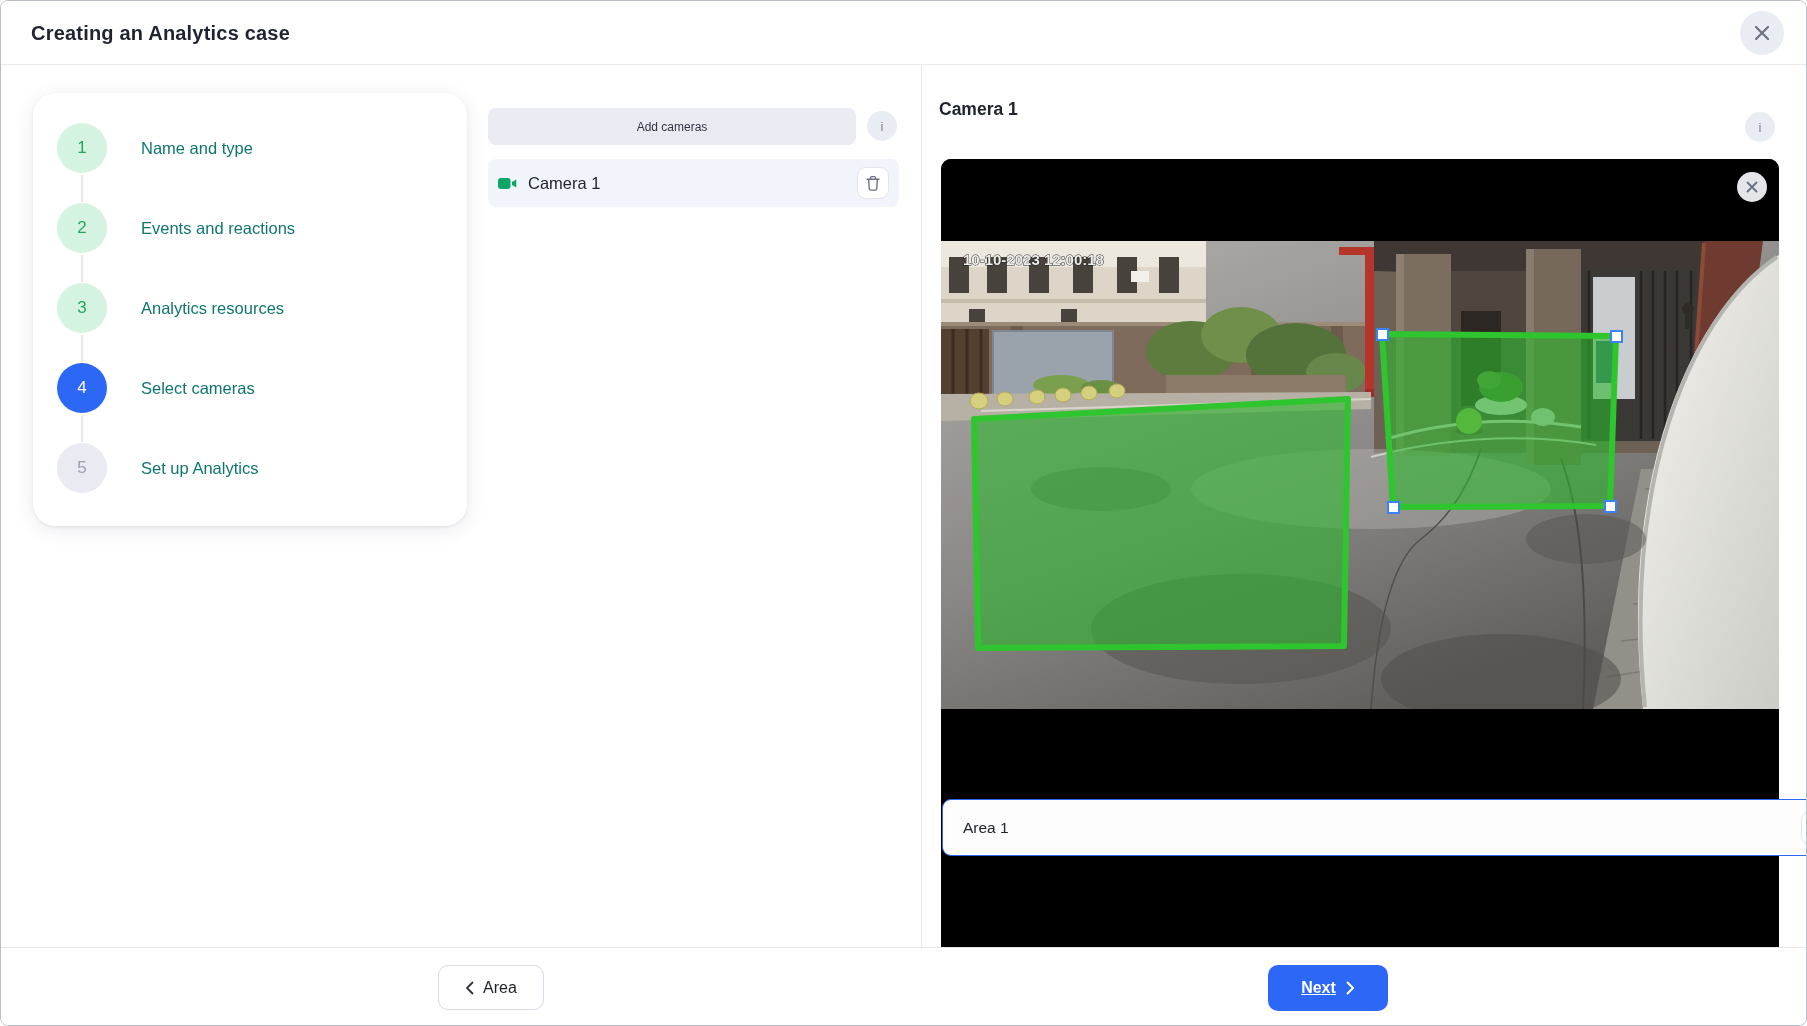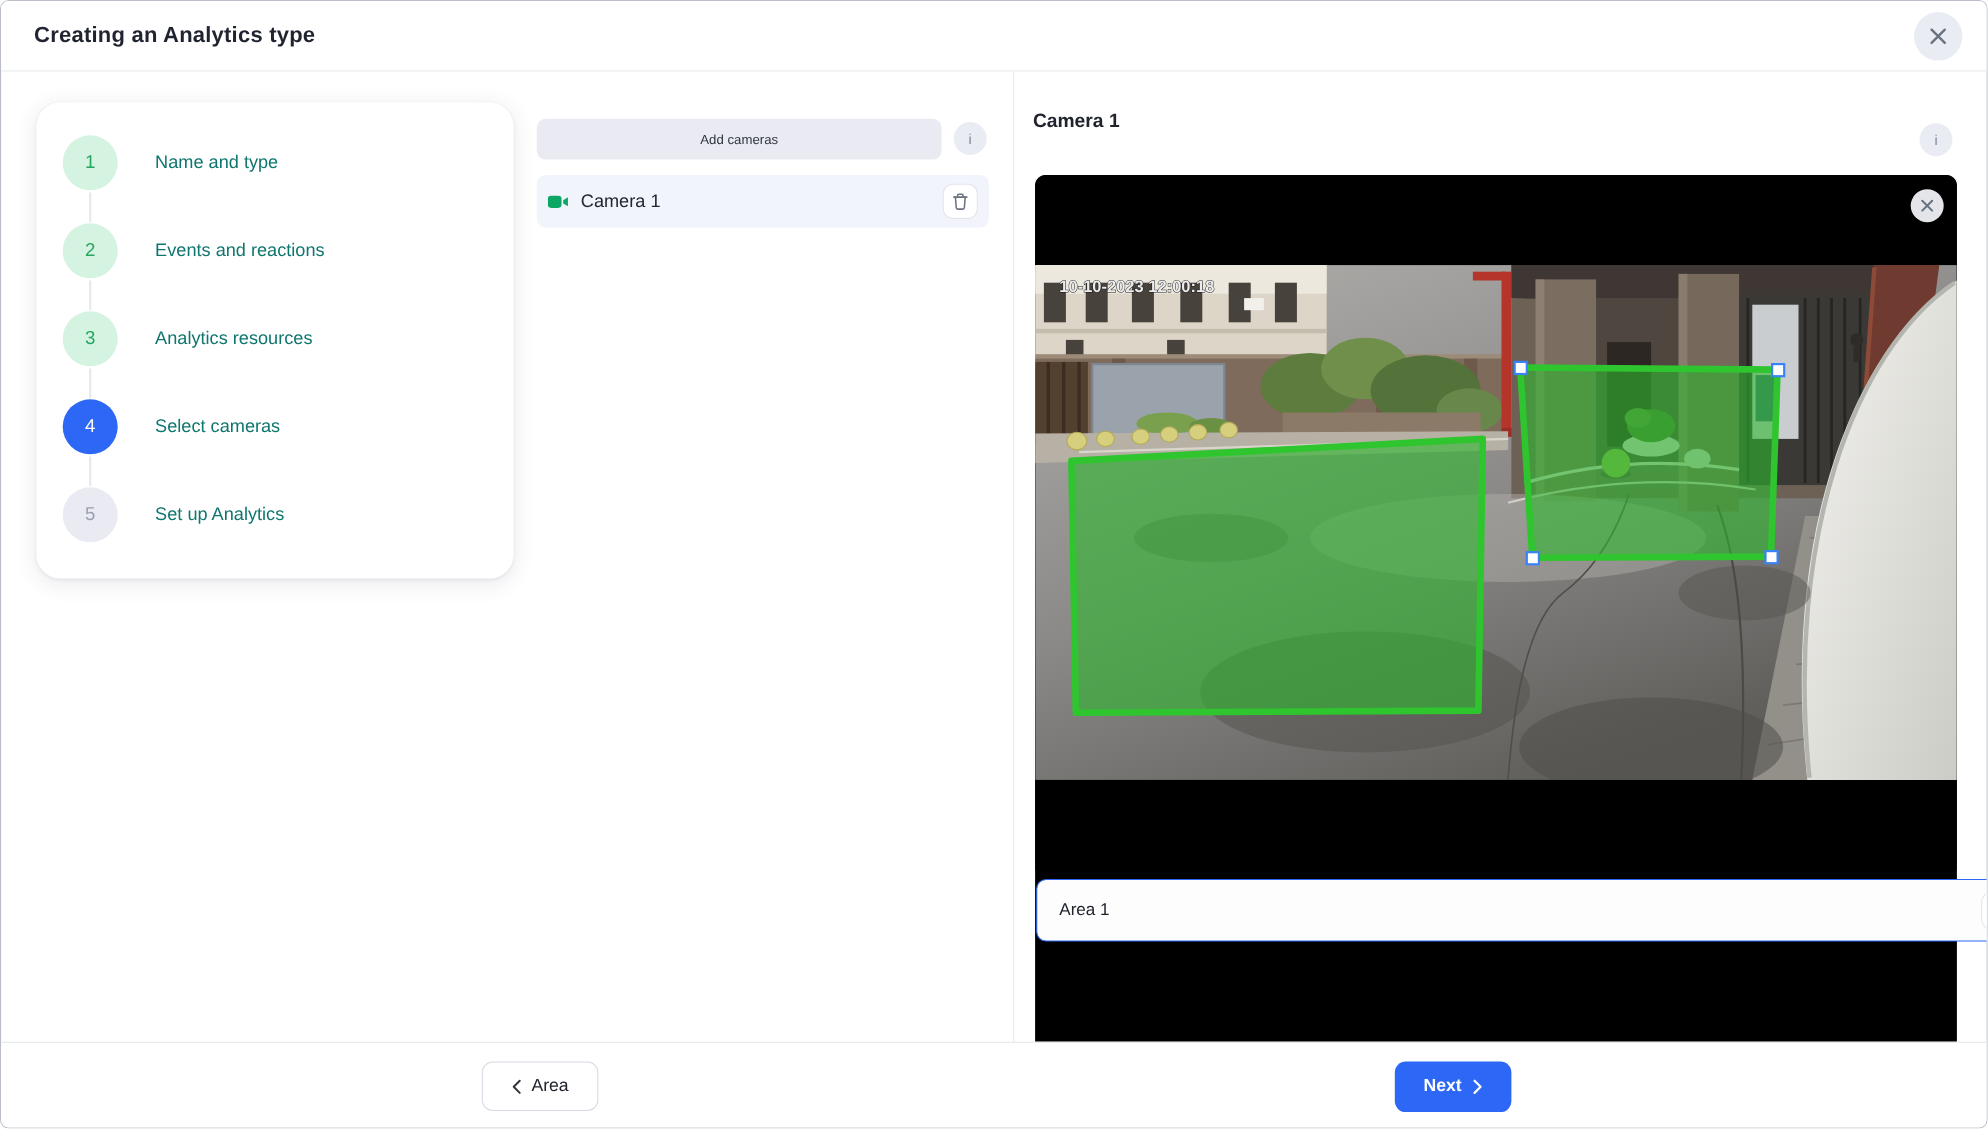--- a/index.html
+++ b/index.html
@@ -45,31 +45,31 @@
   .area-row{position:absolute;left:941px;width:944px;height:57px;border-radius:9px;display:flex;align-items:center;padding:0 20px;}
   .area-row.selected{top:798px;background:#fdfdfe;border:1.5px solid #2c68f5;}
   .area-row.plain{top:866px;background:#f1f2f8;border:1.5px solid transparent;}
   .area-row .area-name{font-size:15.5px;color:#20242c;}
   .area-row .btns{position:absolute;right:10px;top:11px;display:flex;gap:6px;}
   .area-row .icon-btn{width:34px;height:34px;}
   
   .footer{position:absolute;left:0;right:0;bottom:0;height:78px;background:#fff;border-top:1px solid #e4e6ec;}
   .back-btn{position:absolute;left:437px;top:17px;width:106px;height:45px;background:#fff;border:1px solid #d6dae3;border-radius:10px;
     display:flex;align-items:center;justify-content:center;gap:9px;font-size:16px;color:#20242c;cursor:pointer;}
-  .next-btn{position:absolute;left:1267px;top:17px;width:106px;height:46px;background:#2c68f5;border:none;border-radius:10px;
-    display:flex;align-items:center;justify-content:center;gap:10px;font-size:16px;font-weight:600;color:#fff;cursor:pointer;}
+  .next-btn{position:absolute;left:1267px;top:17px;width:120px;height:46px;background:#2c68f5;border:none;border-radius:10px;
+    display:flex;align-items:center;justify-content:center;gap:10px;font-size:16px;font-weight:600;color:#fff;cursor:pointer;text-decoration:underline;}
   svg{display:block;}
 </style>
 </head>
 <body>
 
 <div class="modal">
 
   <div class="header">
-    <div class="header-title">Creating an Analytics type</div>
+    <div class="header-title">Creating an Analytics case</div>
     <button class="close-btn">
       <span>
         <svg width="16" height="16" viewBox="0 0 16 16">
             <path d="M2 2 L14 14 M14 2 L2 14" stroke="#6b7280" stroke-width="2.2" stroke-linecap="round"></path>
           </svg>
       </span>
     </button>
   </div>
 
   <div class="stepper-card">

